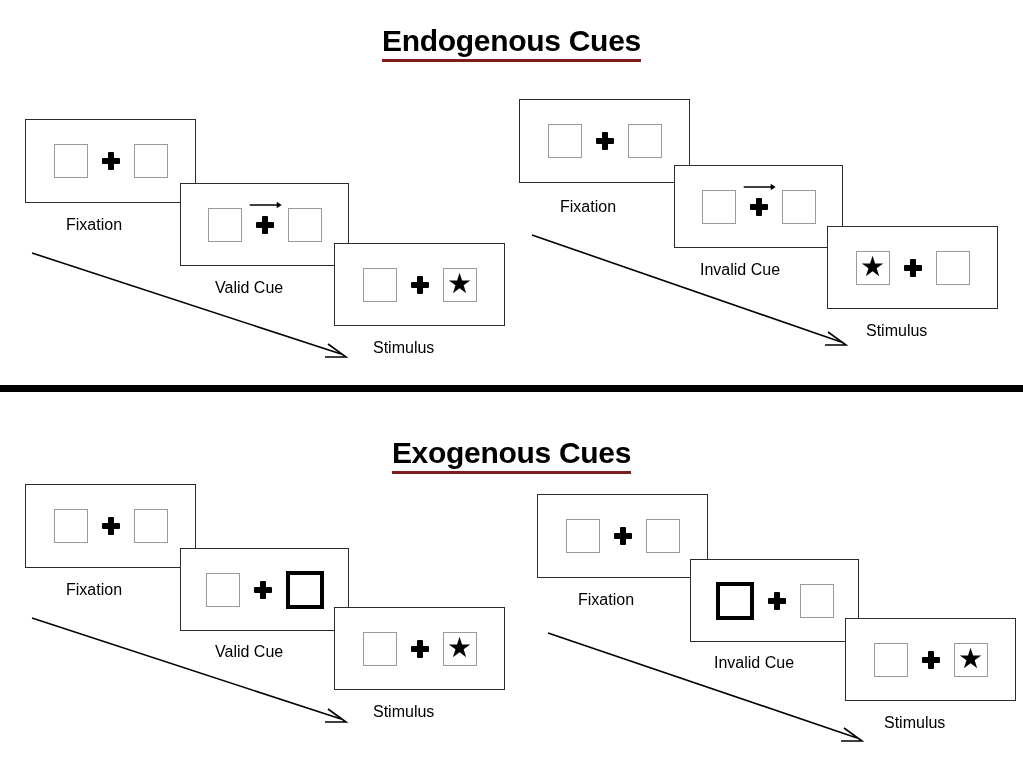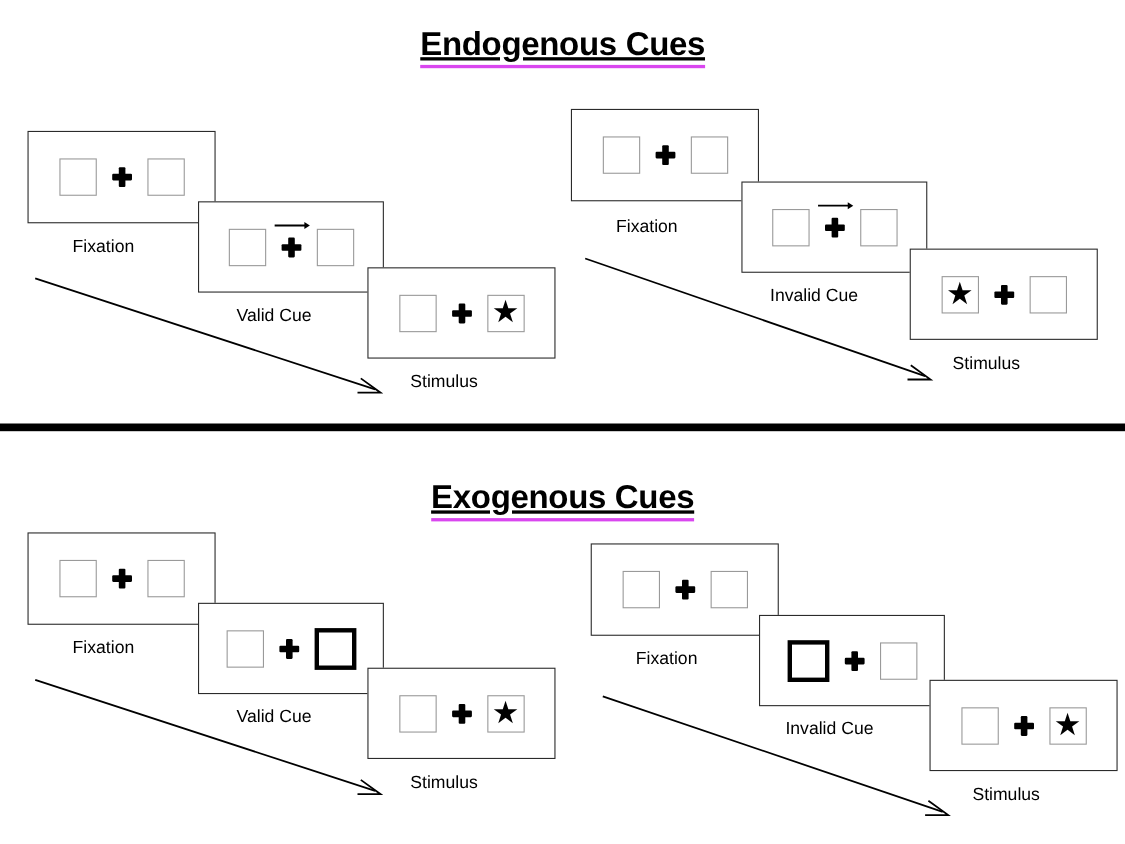--- a/index.html
+++ b/index.html
@@ -19,23 +19,22 @@
   .section-title {
     position: absolute;
     width: 100%;
     text-align: center;
     font-weight: bold;
     font-size: 30px;
     letter-spacing: -0.3px;
     color: #000;
   }
   .section-title span {
-    border-bottom: 3px solid #d946ef;
+    border-bottom: 3px solid #7f1d1d;
     padding-bottom: 2px;
-    text-decoration: underline;
   }
 
   .divider {
     position: absolute;
     left: 0;
     width: 1023px;
     height: 7px;
     background: #000;
   }
 

